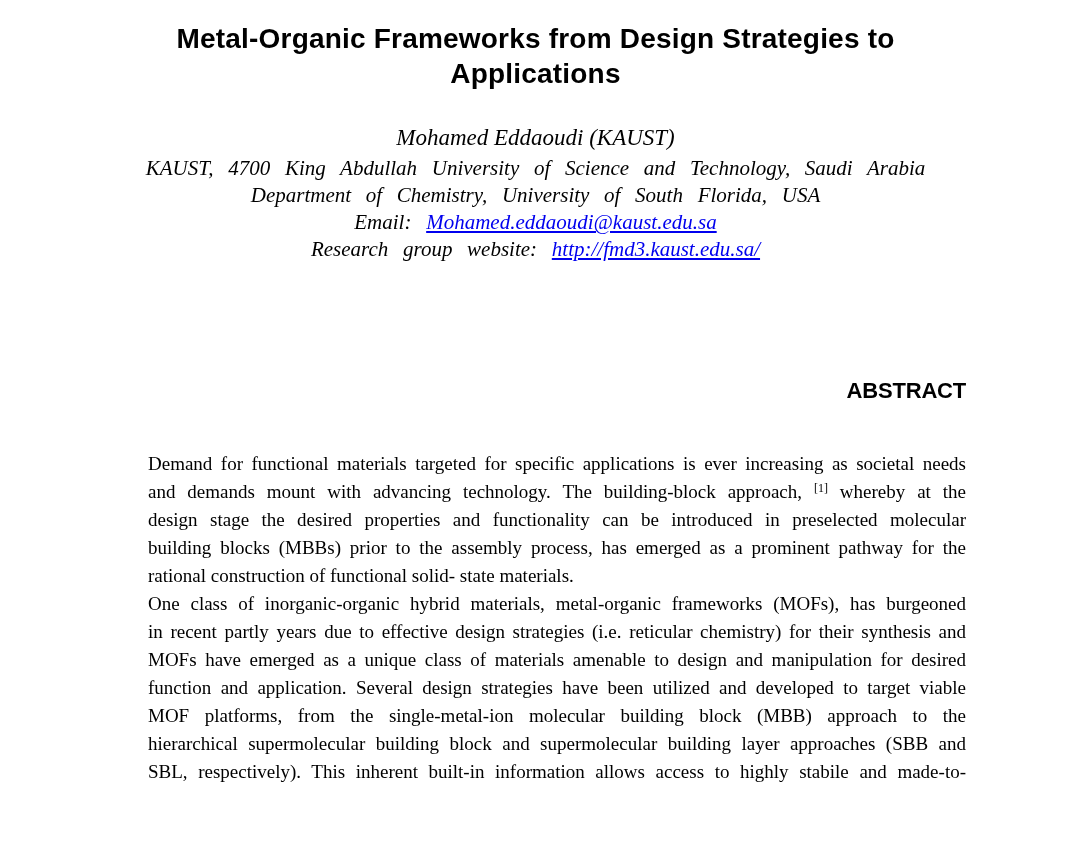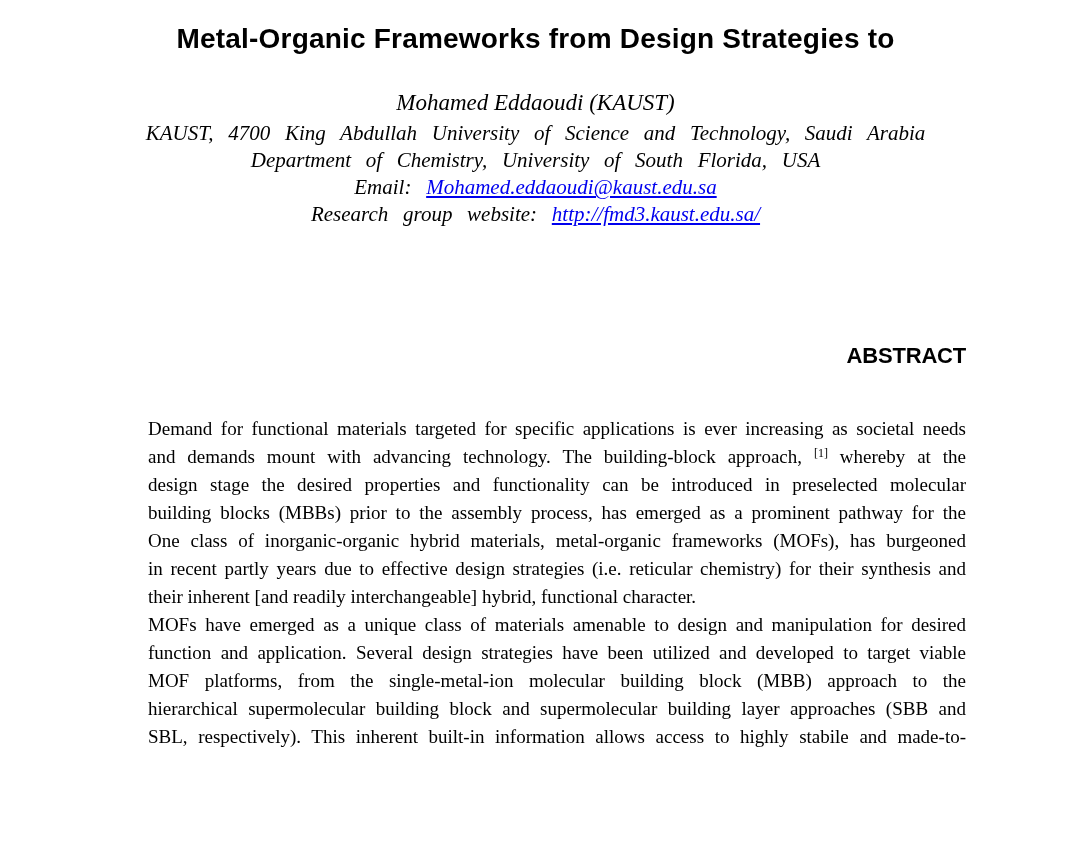--- a/index.html
+++ b/index.html
@@ -90,43 +90,44 @@
   }
 </style>
 </head>
 <body>
 
 <div class="page">
   <div class="content">
 
     <div class="title-block">
       <div>Metal-Organic Frameworks from Design Strategies to</div>
+      <div>Applications</div>
     </div>
 
     <div class="header-block">
       <div class="byline">Mohamed Eddaoudi (KAUST)</div>
       <div class="hline">KAUST, 4700 King Abdullah University of Science and Technology, Saudi Arabia</div>
       <div class="hline">Department of Chemistry, University of South Florida, USA</div>
       <div class="hline"><span>Email:</span> <a class="doclink">Mohamed.eddaoudi@kaust.edu.sa</a></div>
       <div class="hline"><span>Research group website:</span> <a class="doclink">http://fmd3.kaust.edu.sa/</a></div>
     </div>
 
     <div class="abstract-heading">ABSTRACT</div>
 
     <div class="abstract-body" id="abstract-body">
         <div>
           <div class="jline">Demand for functional materials targeted for specific applications is ever increasing as societal needs</div>
           <div class="jline">and demands mount with advancing technology. The building-block approach, <sup class="cite">[1]</sup> whereby at the</div>
           <div class="jline">design stage the desired properties and functionality can be introduced in preselected molecular</div>
           <div class="jline">building blocks (MBBs) prior to the assembly process, has emerged as a prominent pathway for the</div>
+          <div class="jline plast">rational construction of functional solid- state materials.</div>
         </div>
         <div>
           <div class="jline">One class of inorganic-organic hybrid materials, metal-organic frameworks (MOFs), has burgeoned</div>
           <div class="jline">in recent partly years due to effective design strategies (i.e. reticular chemistry) for their synthesis and</div>
-          <div class="jline plast">their inherent [and readily interchangeable] hybrid, functional character.</div>
         </div>
         <div>
           <div class="jline">MOFs have emerged as a unique class of materials amenable to design and manipulation for desired</div>
           <div class="jline">function and application. Several design strategies have been utilized and developed to target viable</div>
           <div class="jline">MOF platforms, from the single-metal-ion molecular building block (MBB) approach to the</div>
           <div class="jline">hierarchical supermolecular building block and supermolecular building layer approaches (SBB and</div>
           <div class="jline">SBL, respectively). This inherent built-in information allows access to highly stabile and made-to-</div>
         </div>
       </div>
 

